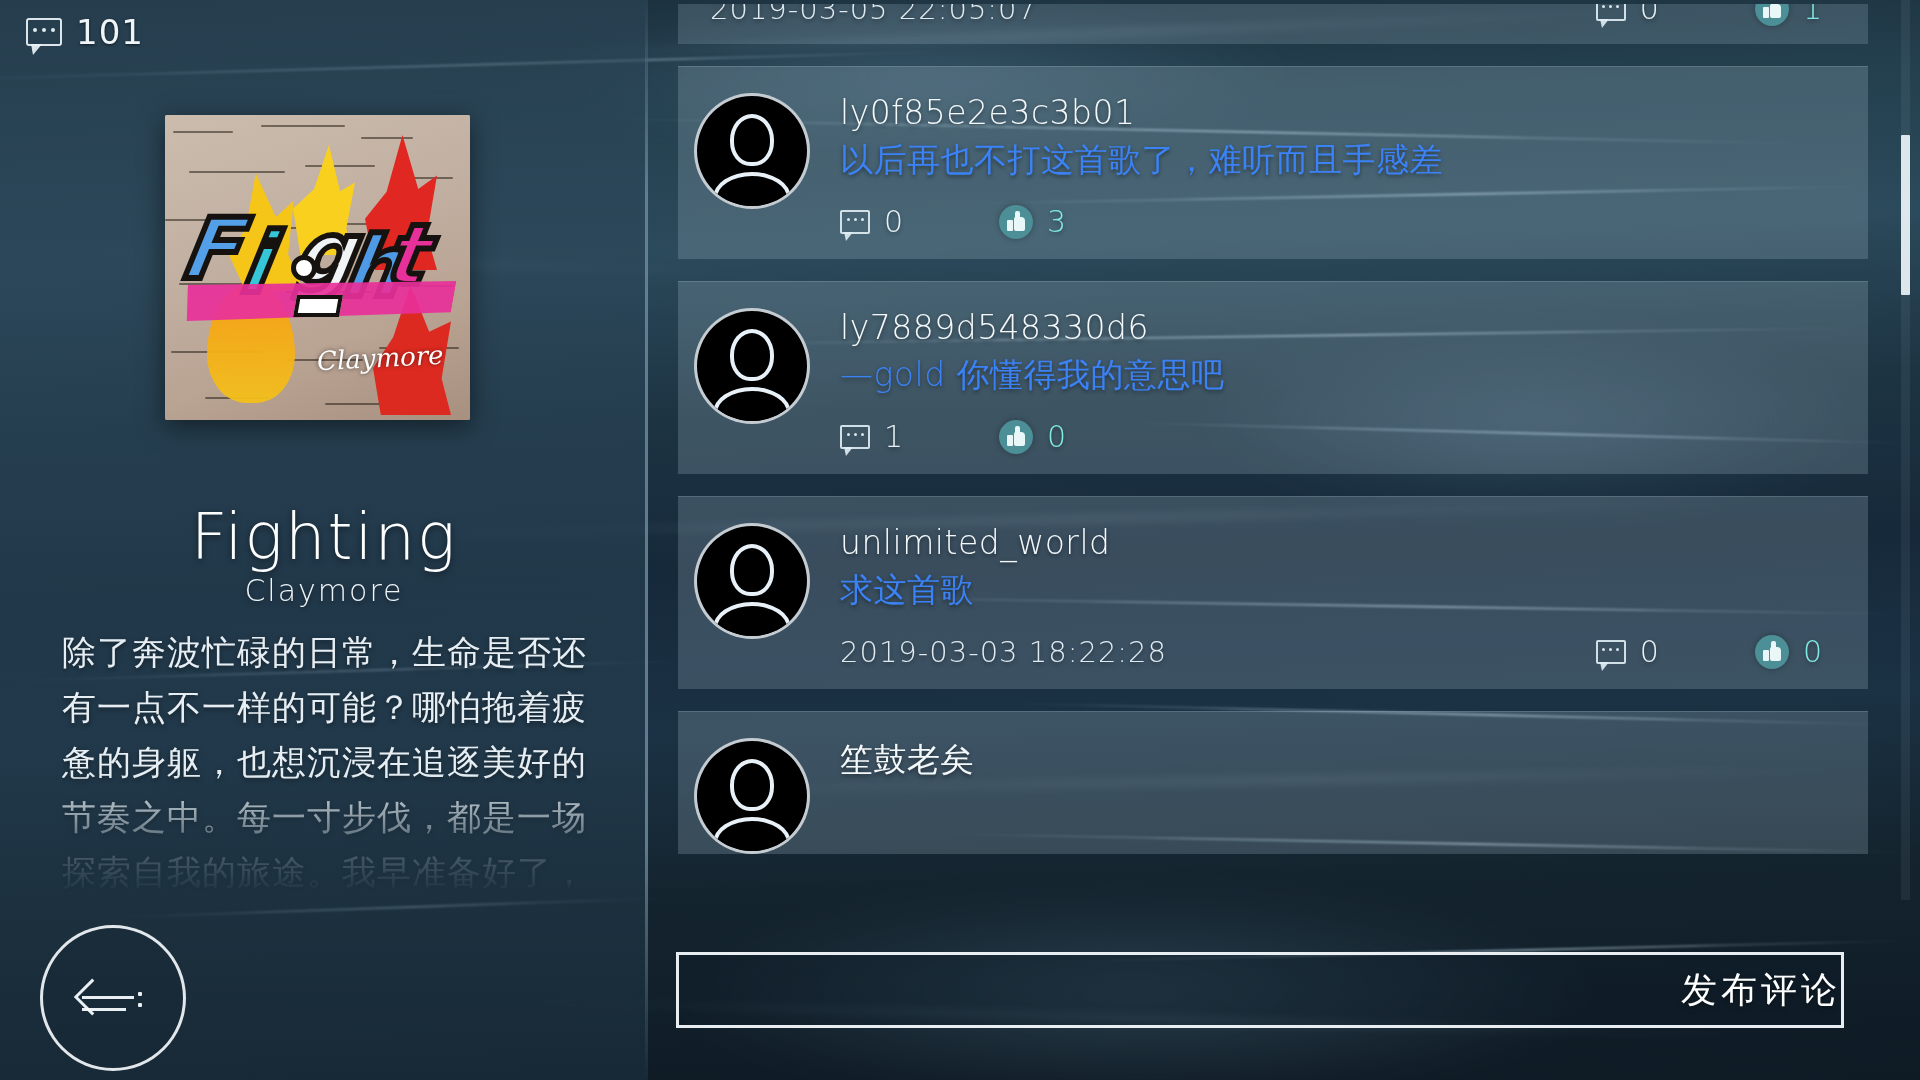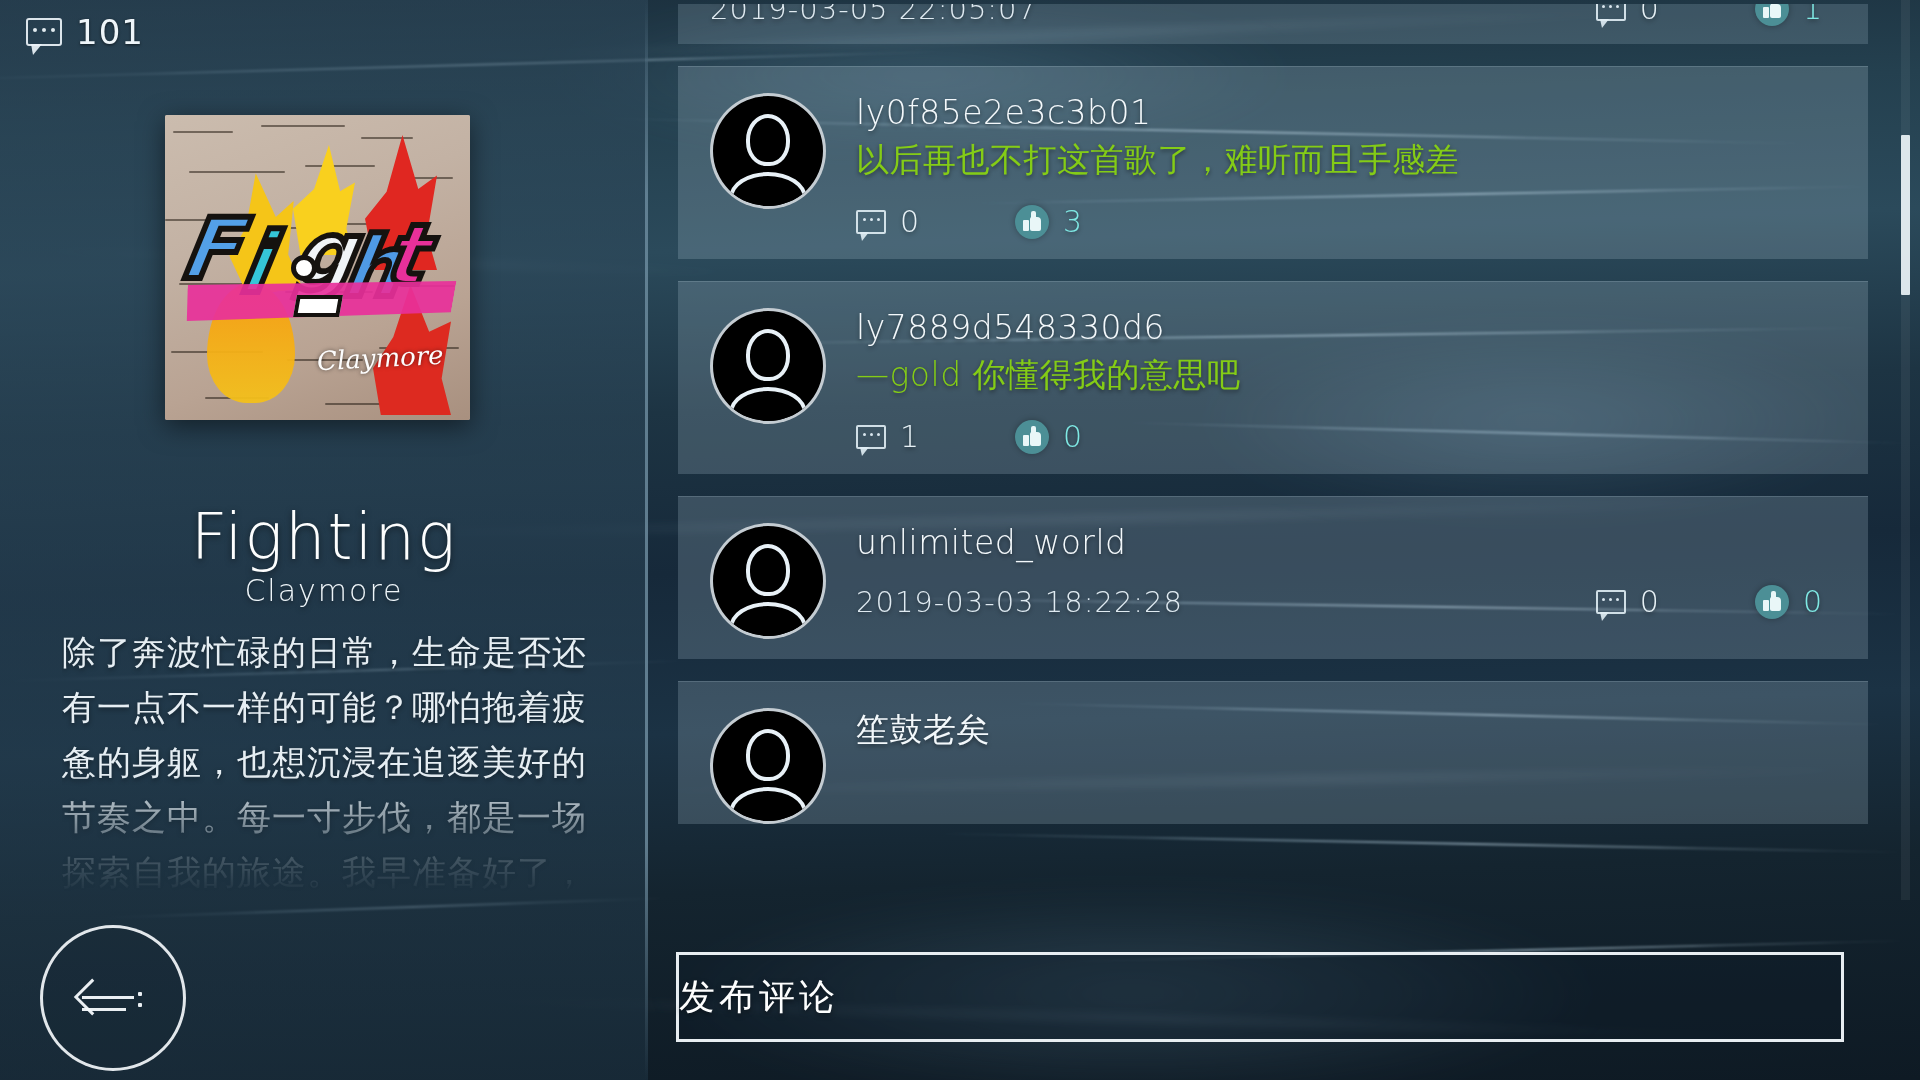--- a/index.html
+++ b/index.html
@@ -198,21 +198,21 @@
     position:absolute; left:648px; top:0; width:1272px; height:1080px;
   }
   #comments-scroll {
     position:absolute; left:30px; top:4px; width:1200px; height:920px;
     overflow:hidden;
   }
   .comment-card {
     position:relative; margin:0 0 22px 0; width:1190px;
     background:rgba(181,205,219,.22);
     border-top:1px solid rgba(205,225,238,.18);
-    padding:26px 32px 20px 32px;
+    padding:26px 32px 20px 16px;
     display:flex; gap:30px;
   }
   .comment-card.partial { padding-bottom:0; }
   .avatar {
     flex:0 0 auto; width:116px; height:116px; border-radius:50%;
     background:#000; border:3px solid rgba(230,240,247,.85);
     position:relative; overflow:hidden;
   }
   .avatar .head {
     position:absolute; left:50%; top:18px; transform:translateX(-50%);
@@ -223,21 +223,21 @@
     position:absolute; left:50%; bottom:-18px; transform:translateX(-50%);
     width:78px; height:52px; border-radius:50% 50% 0 0;
     border:4px solid #e8f1f7; background:#000;
   }
   .c-body { flex:1 1 auto; min-width:0; }
   .c-user {
     font-size:33px; color:#f3f8fb; letter-spacing:.5px; font-weight:300;
     text-shadow:0 2px 4px rgba(0,0,0,.45); margin-bottom:6px;
   }
   .c-text {
-    font-size:33px; color:#84cc16; letter-spacing:.5px; font-weight:300;
+    font-size:33px; color:#3b82f6; letter-spacing:.5px; font-weight:300;
     text-shadow:0 2px 4px rgba(0,0,0,.45); line-height:44px;
   }
   .c-meta {
     margin-top:22px; display:flex; align-items:center; justify-content:space-between;
   }
   .c-time {
     font-size:29px; color:#dfeaf1; letter-spacing:1px; font-weight:300;
     text-shadow:0 2px 4px rgba(0,0,0,.4);
   }
   .c-counts { display:flex; align-items:center; gap:96px; padding-right:14px; }
@@ -277,23 +277,23 @@
   #scrollbar-track {
     position:absolute; right:10px; top:0; width:9px; height:900px;
     background:rgba(255,255,255,.06);
   }
   #scrollbar-thumb {
     position:absolute; right:10px; top:135px; width:9px; height:160px;
     background:rgba(240,247,251,.9); border-radius:1px;
   }
 
   #post-comment-button {
-    position:absolute; left:676px; top:952px; width:1168px; height:90px;
+    position:absolute; left:676px; top:952px; width:1168px; height:76px;
     border:3px solid rgba(243,249,252,.95);
-    display:flex; align-items:center; justify-content:flex-start;
+    display:flex; align-items:center; justify-content:flex-end;
     background:rgba(14,28,40,.30);
   }
   #post-comment-label {
     font-size:36px; color:#fdfefe; letter-spacing:4px; font-weight:300;
     text-shadow:0 2px 5px rgba(0,0,0,.5);
   }
 </style>
 </head>
 <body>
 
@@ -504,20 +504,21 @@
         </div>
       </div>
 
       <div class="comment-card">
         <div class="avatar">
           <span class="head"></span>
             <span class="body"></span>
         </div>
         <div class="c-body">
           <div class="c-user">unlimited_world</div>
+          <div class="c-text">求这首歌</div>
           <div class="c-meta">
             <span class="c-time">2019-03-03 18:22:28</span>
             <span class="c-counts">
               <span class="count-group">
                 <span class="mini-bubble">
                   <span class="box"></span>
                     <span class="dots">
                       <i></i>
                       <i></i>
                       <i></i>

